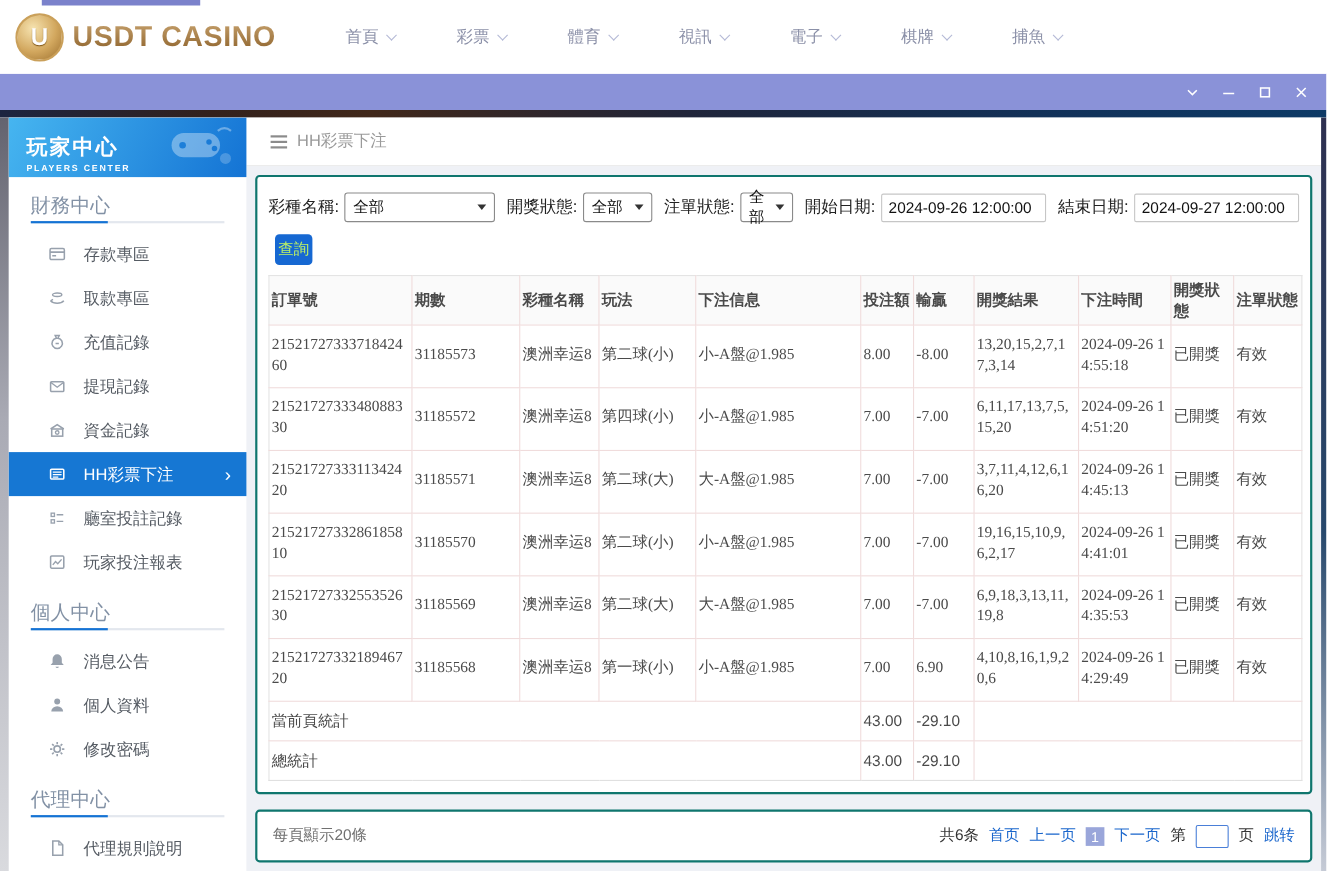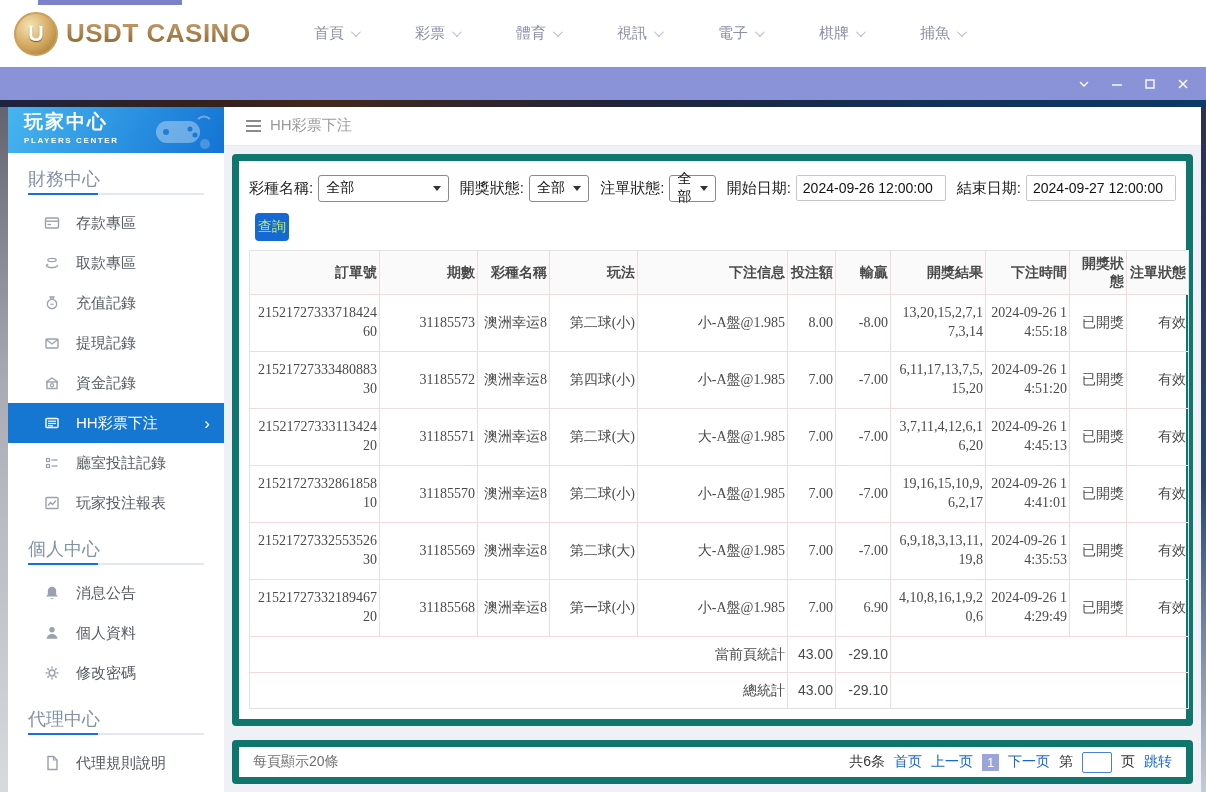--- a/index.html
+++ b/index.html
@@ -22,51 +22,51 @@
 
   .dark-strip { height:7px; background:linear-gradient(90deg,#1c2440 0%,#33211c 16%,#41281a 28%,#20253a 52%,#123158 78%,#0d3a66 100%); }
 
   
   .main { display:flex; height:685px; background:#eff1f6; }
   .left-edge { width:8px; background:linear-gradient(180deg,#63636f,#a9aab4 40%,#d9dade); }
   .right-edge { width:5px; background:linear-gradient(180deg,#2e3050,#27486c 55%,#c6cbd6); }
 
   
   .sidebar { width:216px; background:#fff; }
-  .side-header { height:46px; background:linear-gradient(115deg,#46b5f0,#1473d4); color:#fff; padding:2px 0 0 16px; position:relative; overflow:hidden; }
+  .side-header { height:54px; background:linear-gradient(115deg,#46b5f0,#1473d4); color:#fff; padding:14px 0 0 16px; position:relative; overflow:hidden; }
   .side-title { font-size:19px; font-weight:bold; letter-spacing:2px; }
   .side-sub { font-size:8px; letter-spacing:1.6px; margin-top:1px;font-weight:bold; }
   .gamepad { position:absolute; right:10px; top:4px; opacity:.35; }
   .side-section-title { font-size:18px; color:#8291a5; padding:14px 0 2px 20px; }
   .side-underline { height:2px; margin:0 20px 8px 20px; background:#e3e7ee; position:relative; }
   .side-underline::before { content:""; position:absolute; left:0; top:0; height:2px; width:70px; background:#1473d4; }
   .side-item { height:40px; display:flex; align-items:center; gap:16px; padding-left:36px; font-size:15px; color:#555b63; cursor:pointer; position:relative; }
   .side-item .icn { width:16px; height:16px; color:#98a1ad; display:flex; }
   .side-item.active { background:#1677d3; color:#fff; }
   .side-item.active .icn { color:#fff; }
   .side-item .arrow { position:absolute; right:14px; font-size:17px; line-height:1; color:#fff; }
 
   
   .content { flex:1; display:flex; flex-direction:column; padding:0 8px; min-width:0; }
   .crumbbar { height:44px; background:#fff; margin:0 -8px; padding-left:22px; display:flex; align-items:center; gap:9px; color:#9a9a9a; font-size:15px; border-bottom:1px solid #ececec; }
   .hamburger { display:flex; flex-direction:column; gap:3px; cursor:pointer; }
   .hamburger i { width:15px; height:2px; background:#8b8b8b; }
 
-  .panel { background:#fff; border:7px solid #0f766e; border-radius:4px; }
+  .panel { background:#fff; border:2px solid #0f766e; border-radius:4px; }
   .main-panel { margin-top:8px; padding:14px 10px 10px 10px; flex:1; }
 
   .filters { display:flex; align-items:center; gap:5px; font-size:15px; color:#222; flex-wrap:nowrap; }
   .filters .lbl { margin-left:6px; white-space:nowrap; }
   .sel { height:27px; border:1px solid #8a8a8a; border-radius:3px; background:#fff; display:inline-flex; align-items:center; justify-content:space-between; padding:0 7px; font-size:14px; color:#111; cursor:pointer; }
   .sel .caret { width:0; height:0; border-left:4px solid transparent; border-right:4px solid transparent; border-top:5px solid #333; margin-left:6px; }
   .sel-lottery { width:145px; } .sel-draw { width:66px; } .sel-order { width:50px; }
   .date-input { width:150px; height:26px; border:1px solid #c6c6c6; border-radius:2px; padding:0 6px; font-size:14px; color:#111; font-family:inherit; }
   .search-btn { margin:11px 0 0 6px; width:34px; height:28px; background:#1668d2; color:#bef264; border:none; border-radius:4px; font-size:14px; cursor:pointer; font-family:inherit; }
 
-  table.bets { width:100%; margin-top:9px; border-collapse:collapse; table-layout:fixed; font-size:14px; color:#4a4a4a; text-align:right; }
+  table.bets { width:100%; margin-top:9px; border-collapse:collapse; table-layout:fixed; font-size:14px; color:#4a4a4a; text-align:left; }
   table.bets th, table.bets td { border:1px solid #f0dcdc; padding:3px 2px; word-break:break-all; line-height:1.35; }
   table.bets thead th { height:42px; background:#fafafa; font-weight:bold; color:#4a4a4a; border-top-color:#e4e4e4; }
   table.bets tbody tr.data-row { height:57px;font-family:Liberation Serif, serif; }
   table.bets tbody tr.summary-row { height:36px; }
   table.bets tr:last-child td { border-bottom-color:#e0e0e0; }
   table.bets th:first-child, table.bets td:first-child { border-left-color:#e4e4e4; }
   table.bets th:last-child, table.bets td:last-child { border-right-color:#e4e4e4; }
 
   .pager { margin:14px 0 8px 0; height:48px; display:flex; align-items:center; justify-content:space-between; padding:0 14px; font-size:14px; color:#707070; }
   .pager-right { display:flex; align-items:center; gap:9px; color:#333; }

